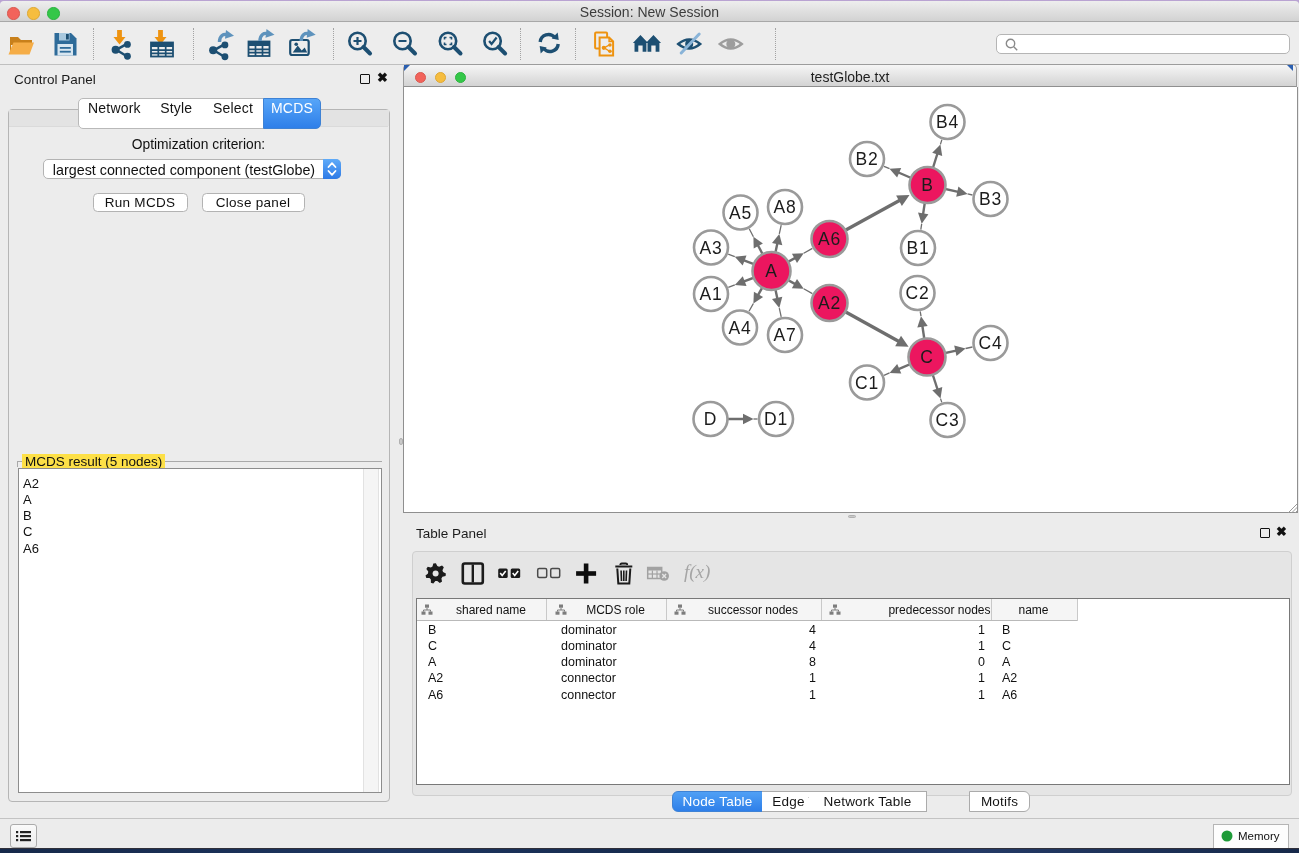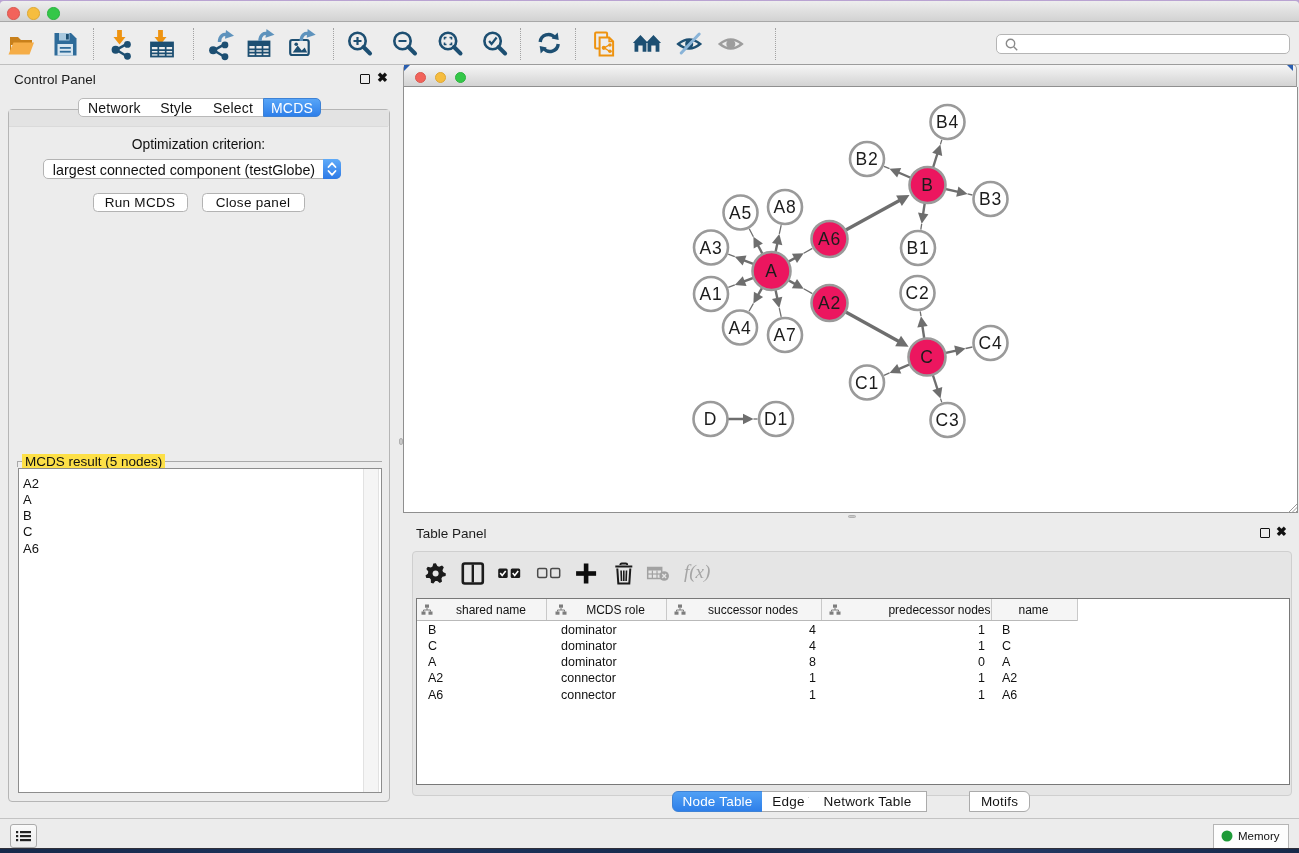--- a/index.html
+++ b/index.html
@@ -15,21 +15,21 @@
 #toolbar { position:absolute; left:0; top:22px; width:1299px; height:42px; background:#ededed; border-bottom:1px solid #bfbfbf; }
 .tsep { position:absolute; top:5px; height:32px; width:0; border-left:1px dotted #a3a3a3; }
 #searchbox { position:absolute; left:996px; top:11px; width:294px; height:20px; background:#fff; border:1px solid #b5b5b5; border-radius:5px; }
 
 #cp-title { position:absolute; left:14px; top:71px; font-size:13.5px; color:#1c1c1c; }
 .winbtn-sq { position:absolute; width:10px; height:10px; border:1.6px solid #111; border-radius:1px; }
 .winbtn-x { position:absolute; font-size:13px; font-weight:bold; color:#111; }
 #cp-pane { position:absolute; left:7.5px; top:107.5px; width:382px; height:693px; border:1px solid #b5b5b5; border-radius:4px; }
 #cp-band { position:absolute; left:8.5px; top:108.5px; width:380px; height:16px; background:#e3e3e3; }
 #cp-innerline { position:absolute; left:9px; top:124.5px; width:379px; height:0; border-top:1px solid #dadada; }
-.tab { position:absolute; top:97px; height:19px; background:#fff; border:1px solid #b9b9b9; font-size:14px; letter-spacing:0.2px; color:#141414; text-align:center; line-height:18px; }
+.tab { position:absolute; top:97px; height:31px; background:#fff; border:1px solid #b9b9b9; font-size:14px; letter-spacing:0.2px; color:#141414; text-align:center; line-height:18px; }
 .tabsel { background:linear-gradient(#57a5f8,#2e7fe9); color:#fff; border-color:#3e82d5; }
 #opt-label { position:absolute; left:8px; top:135.5px; width:381px; text-align:center; font-size:13.8px; color:#111; }
 #combo { position:absolute; left:42.5px; top:158px; width:298px; height:20px; background:#fff; border:1px solid #b3b3b3; border-radius:5px; }
 #combo .txt { position:absolute; left:0; width:281px; top:2px; text-align:center; font-size:14.3px; color:#111; }
 #combo .step { position:absolute; right:-1px; top:-1px; width:18px; height:20px; border-radius:0 5px 5px 0; background:linear-gradient(#5fabf9,#2d7ae6); }
 .btn { position:absolute; height:19px; background:#fff; border:1px solid #b3b3b3; border-radius:4.5px; font-size:13.5px; letter-spacing:0.3px; color:#111; text-align:center; line-height:17px; }
 
 #grp-line { position:absolute; left:17px; top:460px; width:365px; border-top:1px solid #a9a9a9; }
 #grp-tick { position:absolute; left:17px; top:460px; height:6px; border-left:1px solid #a9a9a9; }
 #grp-label { position:absolute; left:22px; top:453px; background:#fde047; padding:0 3px; font-size:13.5px; color:#111; }
@@ -59,20 +59,21 @@
 #bottomstrip { position:absolute; left:0; top:848px; width:1299px; height:5px; background:linear-gradient(90deg,#16294a,#1d3560 30%,#15294a 55%,#243a66 75%,#16294a); border-top:1.5px solid #30303a; }
 </style>
 </head>
 <body>
 <div id="mainwin">
 
   <div id="titlebar">
     <div class="light" style="left:7px; background:#f2635b; border:0.5px solid #d95950;"></div>
     <div class="light" style="left:27px; background:#f6bd3f; border:0.5px solid #dfa833;"></div>
     <div class="light" style="left:47px; background:#34c748; border:0.5px solid #2cb340;"></div>
+    <div class="title">Session: New Session</div>
   </div>
 
   <div id="toolbar">
     <div class="tsep" style="left:93px;"></div>
     <div class="tsep" style="left:193px;"></div>
     <div class="tsep" style="left:333px;"></div>
     <div class="tsep" style="left:520px;"></div>
     <div class="tsep" style="left:575px;"></div>
     <div class="tsep" style="left:775px;"></div>
     <svg class="abs" style="left:0; top:0;" width="1299" height="42" viewBox="0 0 1299 42">
@@ -243,20 +244,21 @@
   <div id="mcds-list">
     <div id="mcds-items">A2<br>A<br>B<br>C<br>A6</div>
     <div id="mcds-vsb"></div>
 
   </div>
 
   <div id="netwin-title">
     <div class="light" style="left:11px; top:7px; width:11px; height:11px; background:#f2635b; border:0.5px solid #d95950;"></div>
     <div class="light" style="left:31px; top:7px; width:11px; height:11px; background:#f6bd3f; border:0.5px solid #dfa833;"></div>
     <div class="light" style="left:51px; top:7px; width:11px; height:11px; background:#34c748; border:0.5px solid #2cb340;"></div>
+    <div class="title">testGlobe.txt</div>
   </div>
   <div id="netcanvas"></div>
 <svg class="abs" style="left:404px; top:64px;" width="6" height="6">
       <path d="M0,0 L6,0 L0,6 Z" fill="#2b5fb0"></path>
     </svg>
 <svg class="abs" style="left:1287px; top:64px;" width="6" height="6">
       <path d="M0,0 L6,0 L6,6 Z" fill="#2b5fb0"></path>
     </svg>
 <svg class="abs" style="left:1286px; top:501px;" width="11" height="11">
       <g stroke="#9a9a9a" stroke-width="1">

